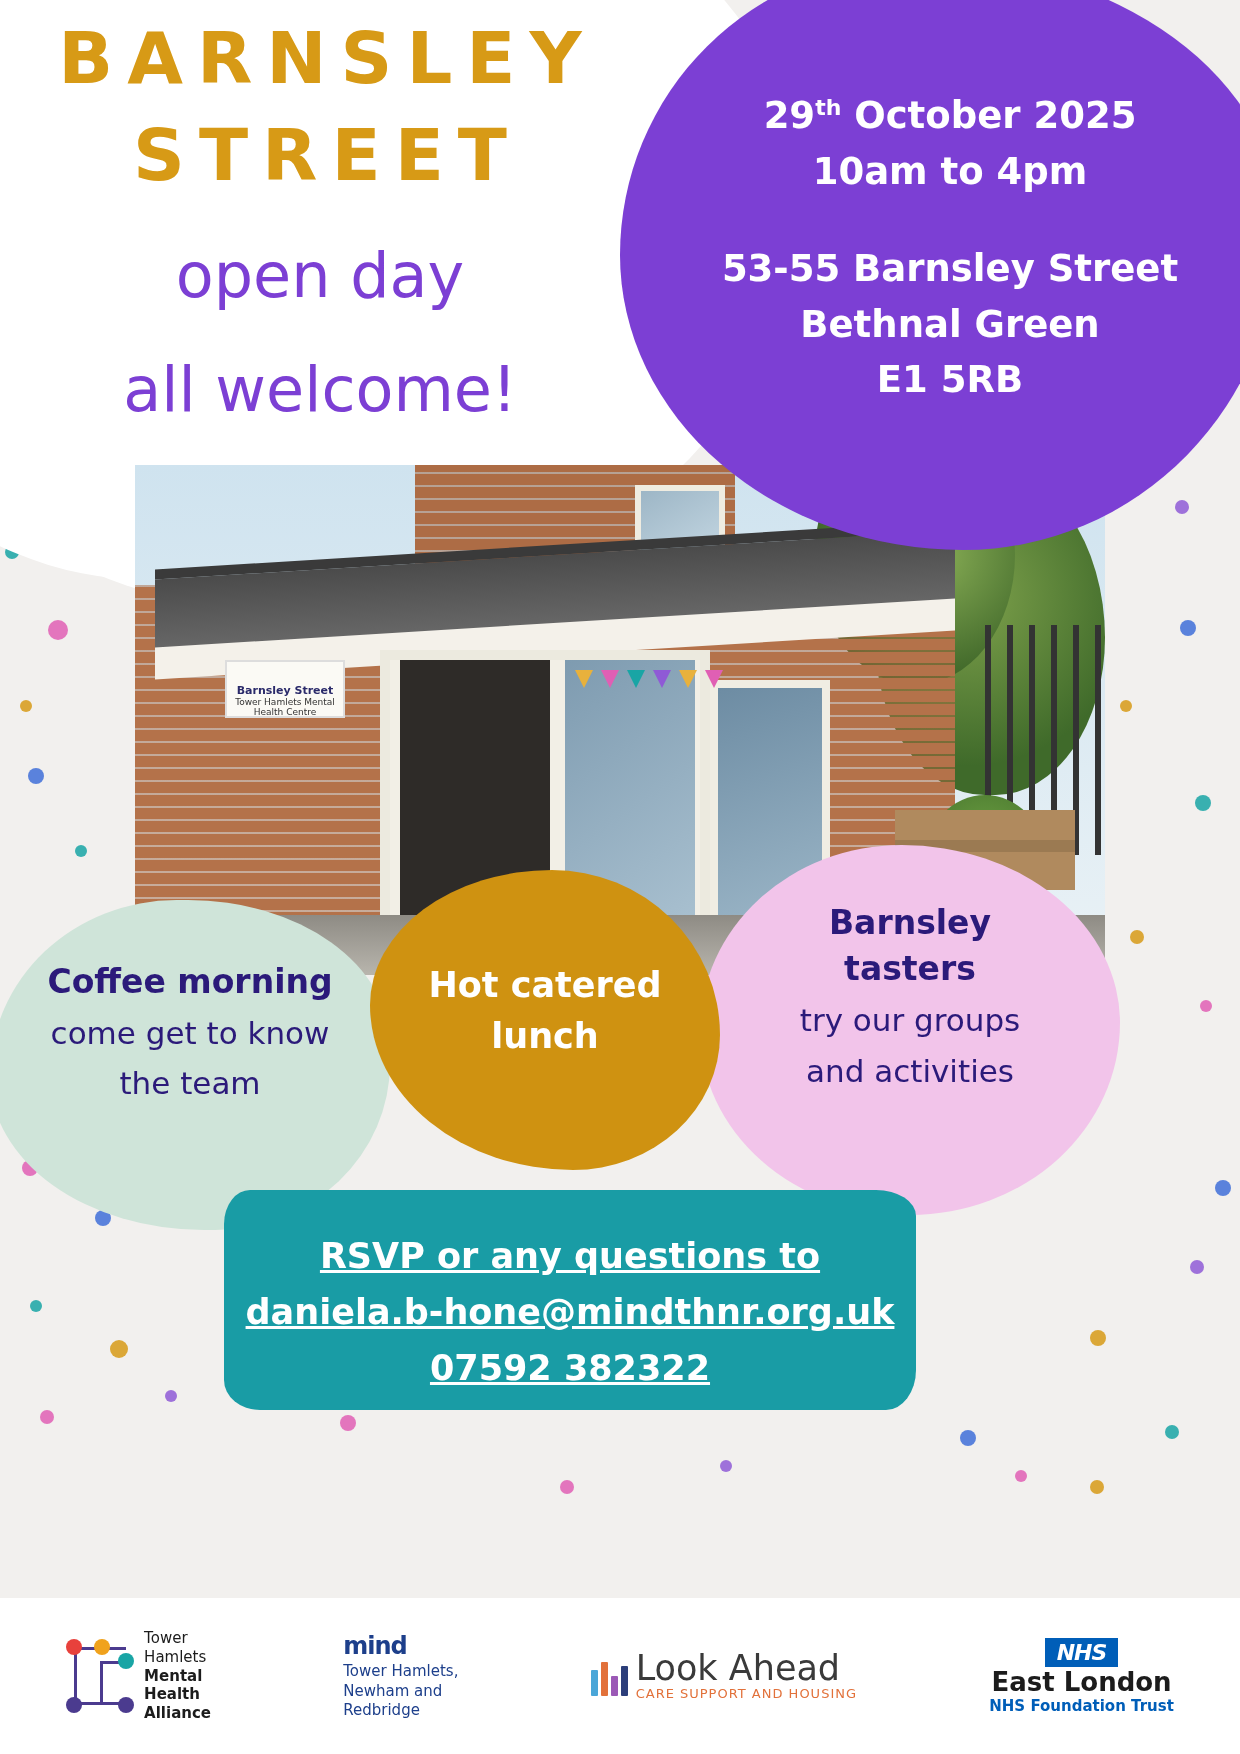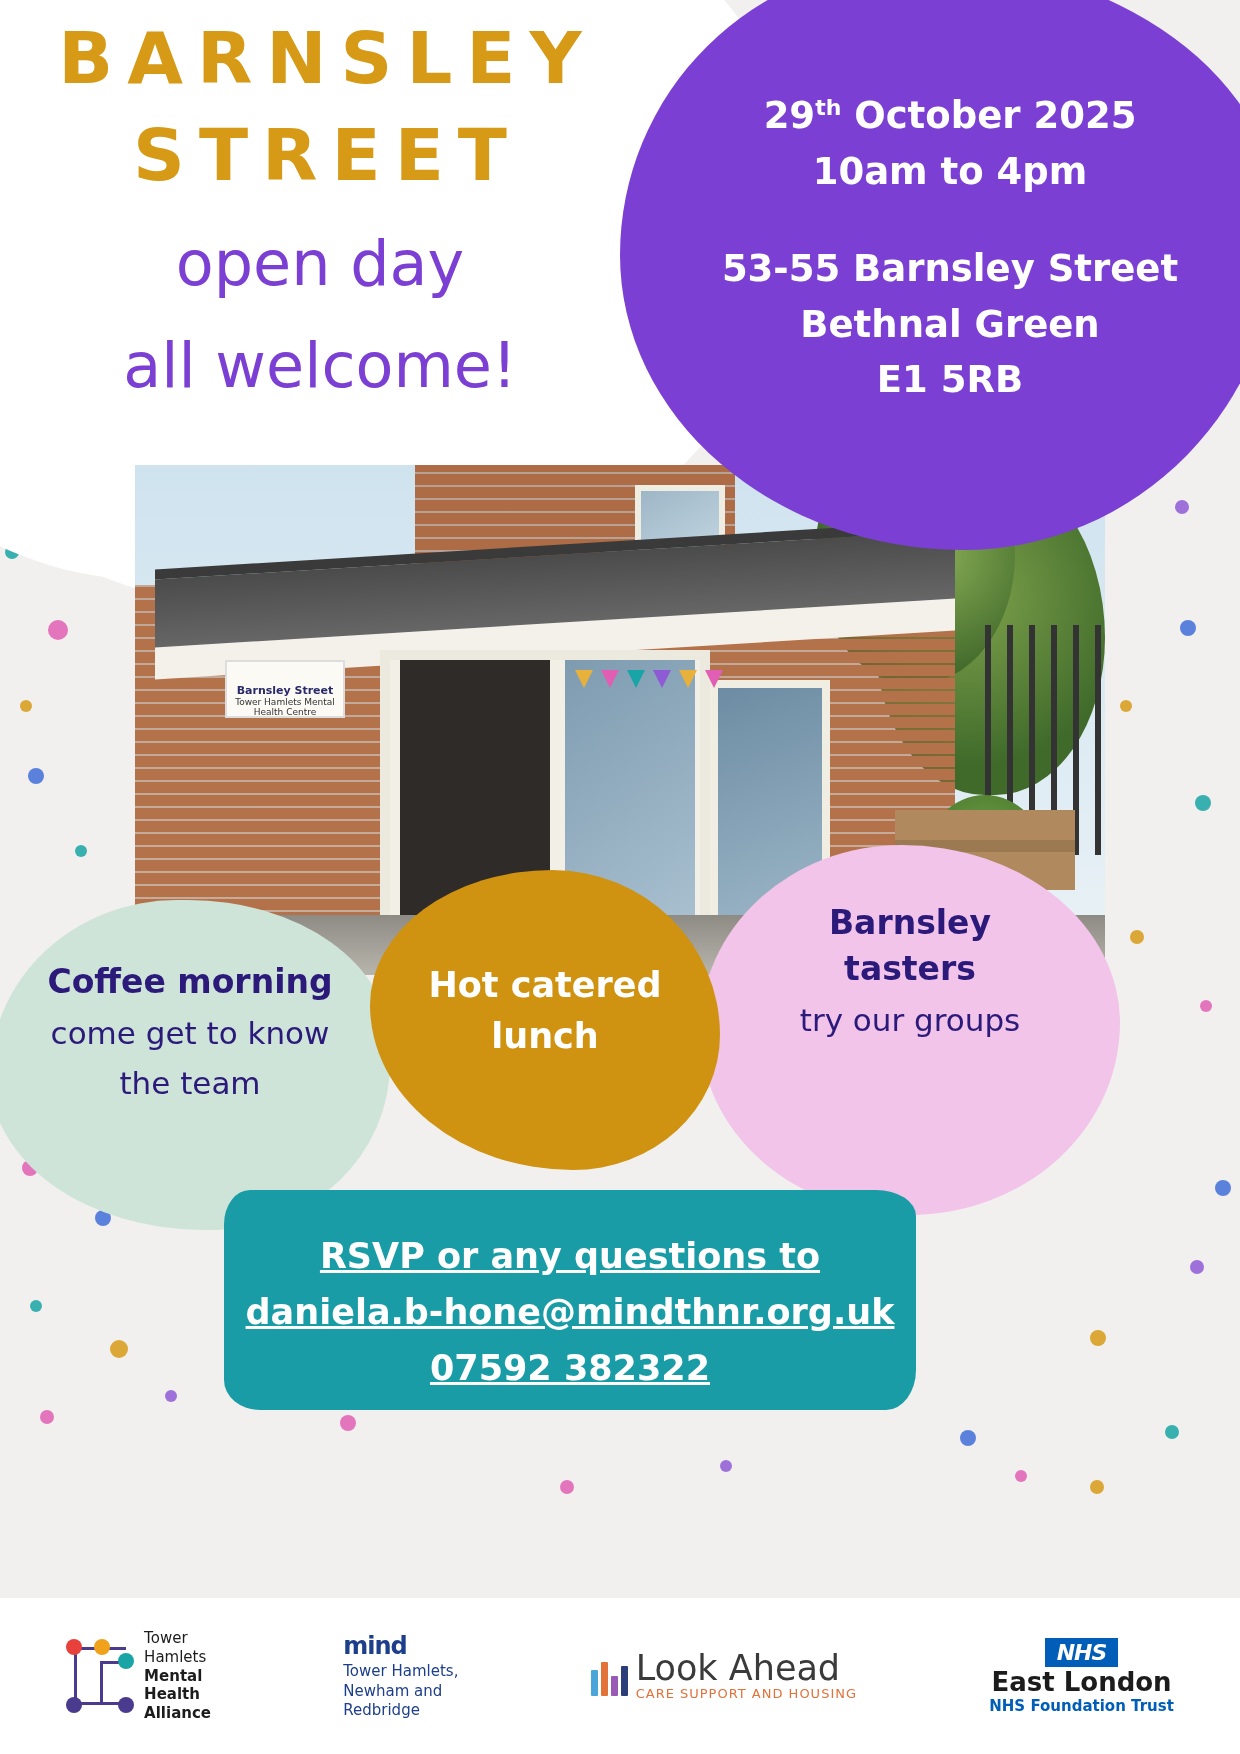--- a/index.html
+++ b/index.html
@@ -69,21 +69,21 @@
     font-size: 72px;
     letter-spacing: 14px;
     line-height: 1.35;
     text-indent: 14px;
   }
   .subtitle {
     font-family: "DejaVu Sans", sans-serif;
     color: #7c3fd4;
     font-size: 62px;
     line-height: 1.35;
-    margin-top: 18px;
+    margin-top: 30px;
     font-weight: 500;
   }
 
   
   .purple-blob {
     position: absolute;
     z-index: 5;
     right: -40px;
     top: -40px;
     width: 660px;
@@ -334,20 +334,21 @@
 
   <div class="ochre-blob">
     <div class="h">Hot catered</div>
     <div class="h">lunch</div>
   </div>
 
   <div class="pink-blob">
     <div class="h">Barnsley</div>
     <div class="h">tasters</div>
     <div class="p">try our groups</div>
+    <div class="p">and activities</div>
   </div>
 
   <div class="teal-blob">
     <div class="l">RSVP or any questions to</div>
     <div class="l">daniela.b-hone@mindthnr.org.uk</div>
     <div class="l">07592 382322</div>
   </div>
 
   <div class="footer">
 

